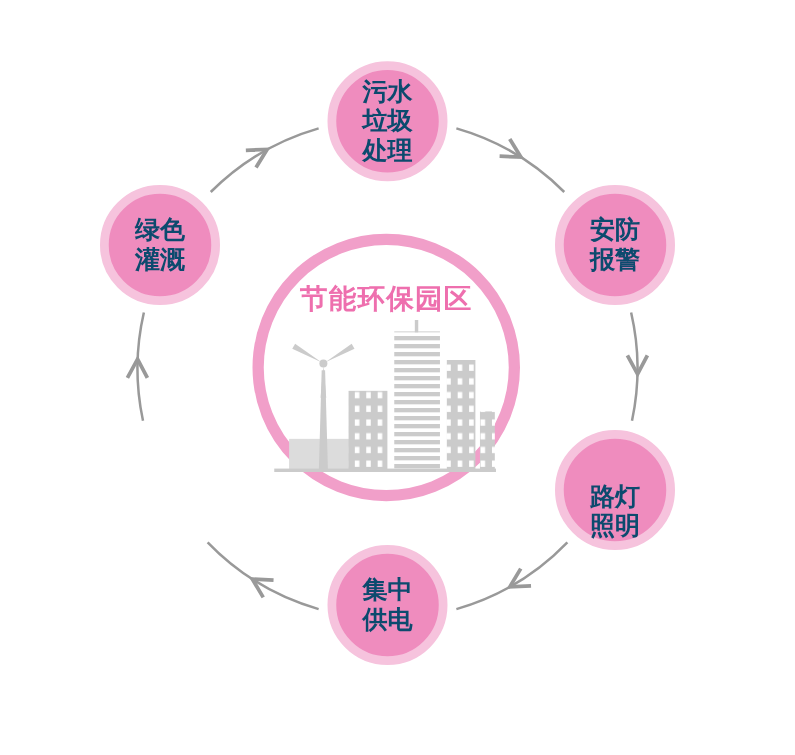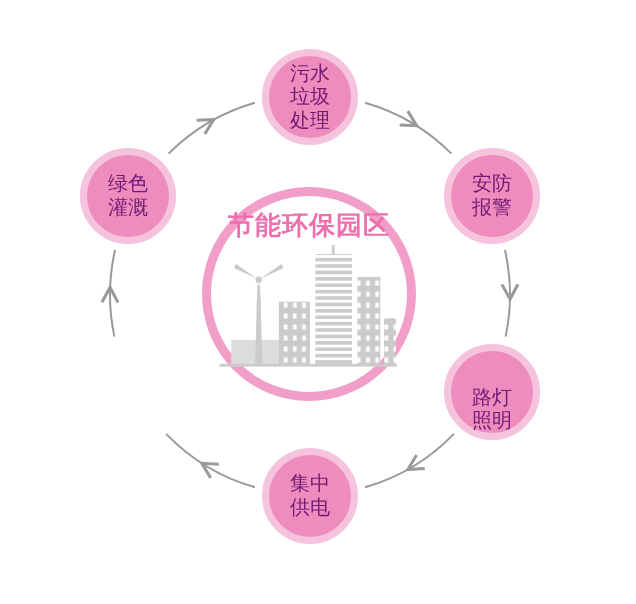--- a/index.html
+++ b/index.html
@@ -10,40 +10,40 @@
   .arc{fill:none;stroke:var(--arrow-gray,#999);stroke-width:2;}
   .arrowhead{fill:none;stroke:var(--arrow-gray,#999);stroke-width:3;stroke-linecap:butt;stroke-linejoin:miter;}
 
   .center-ring{
     position:absolute;left:202px;top:187px;z-index:1;
     width:196px;height:196px;border-radius:50%;
     border:9px solid var(--ring-pink,#f19fc9);background:#fff;
     display:flex;flex-direction:column;align-items:center;
   }
   .center-title{
-    margin-top:12px;font-size:26px;font-weight:bold;letter-spacing:1px;
+    margin-top:28px;font-size:22px;font-weight:bold;letter-spacing:1px;
     color:var(--title-pink,#ee6fae);white-space:nowrap;
   }
   .city{width:186px;height:128px;margin-top:2px;}
   .bldg{fill:var(--city-gray,#cbcbcb);}
   .bldg-light{fill:var(--city-gray-light,#dcdcdc);}
 
   .node{
     position:absolute;z-index:2;
     width:82px;height:82px;border-radius:50%;
     background:var(--node-pink,#ef8cbe);
     border:7px solid var(--halo-pink,#f6c3dd);
     display:flex;align-items:center;justify-content:center;
-    text-align:center;color:#701a75;font-weight:normal;
+    text-align:center;color:#0c4a6e;font-weight:bold;
     font-size:20px;line-height:1.18;white-space:pre-line;
   }
   .n-top{left:262px;top:49px;}
   .n-ur{left:444px;top:148px;text-align:center;}
   .n-lr{left:444px;top:344px;align-items:flex-end;}
-  .n-bottom{left:262px;top:448px;}
+  .n-bottom{left:262px;top:436px;}
   .n-ll{left:80px;top:344px;}
   .n-ul{left:80px;top:148px;}
 </style>
 </head>
 <body>
 
 <div class="canvas">
 
   <svg class="arrows" width="636" height="604" viewBox="0 0 636 604" aria-hidden="true">
     <path class="arc" d="M365.1,102.7 A200,200 0 0 1 451.4,153.6"></path>

